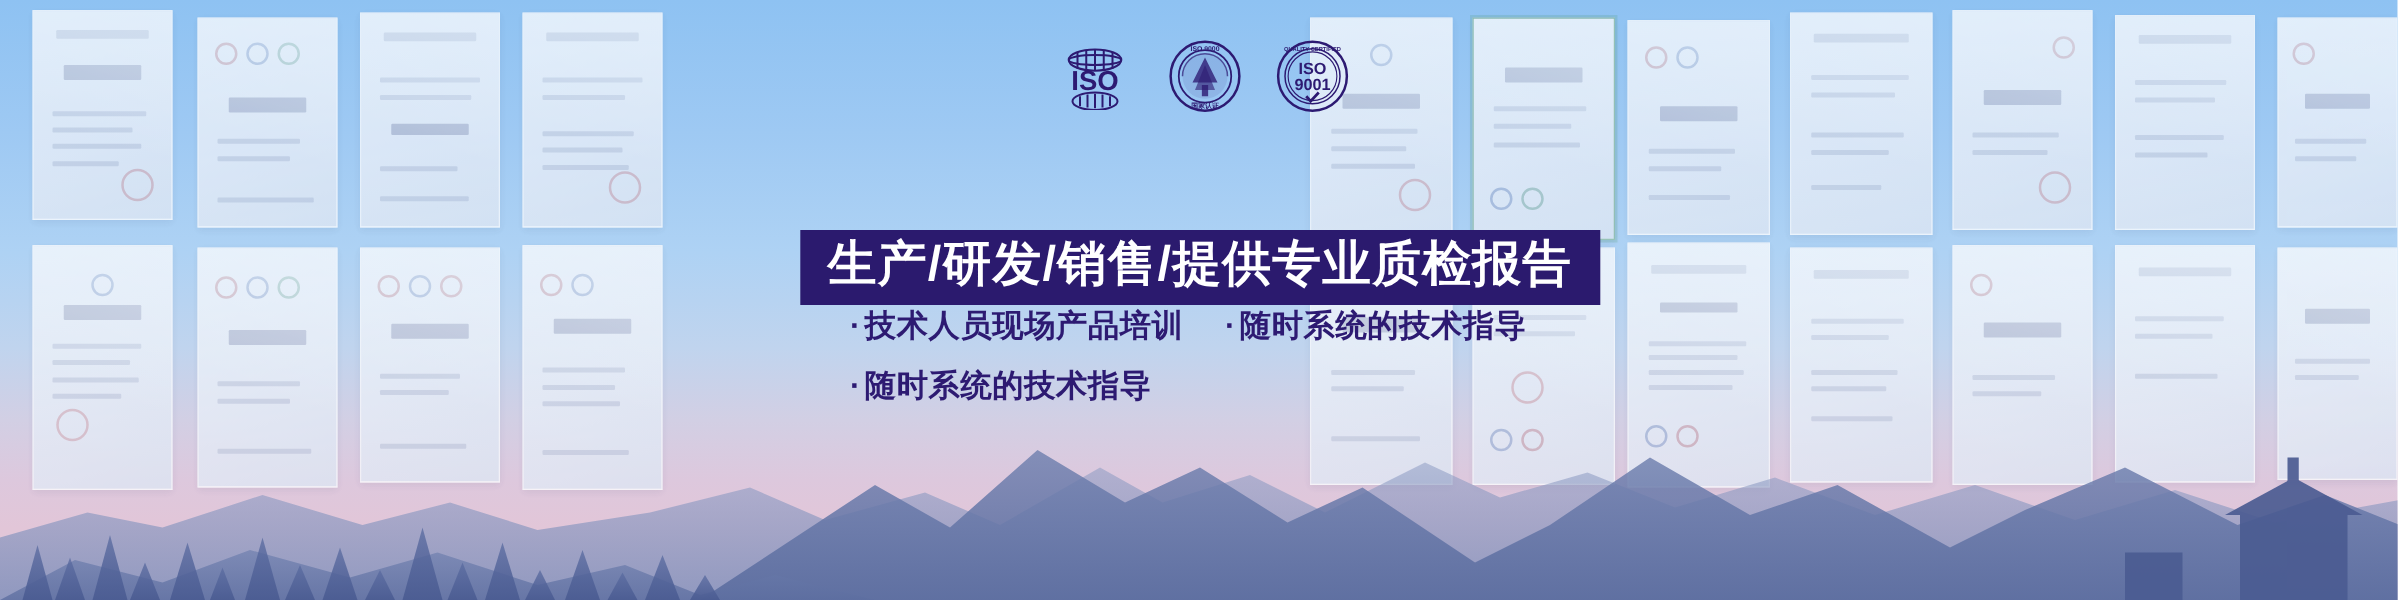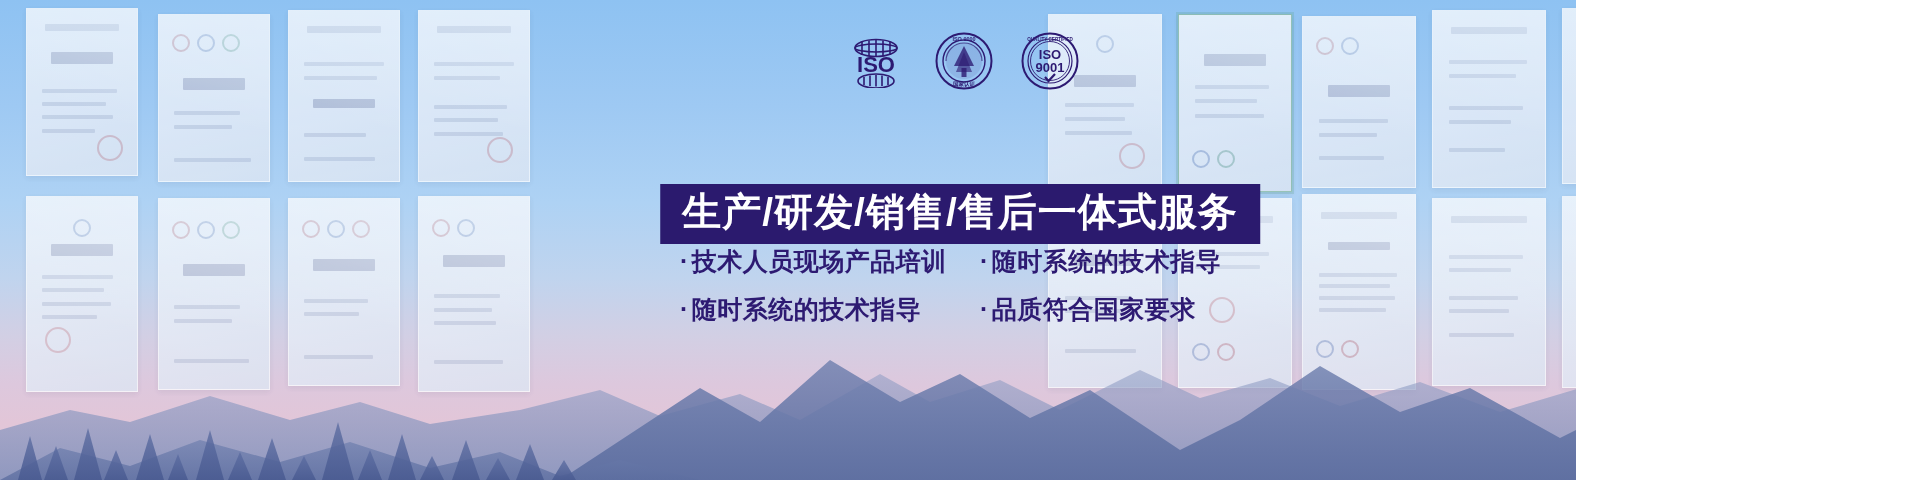--- a/index.html
+++ b/index.html
@@ -3,21 +3,21 @@
 <meta charset="utf-8">
 <title>Banner</title>
 <style>
   * { margin:0; padding:0; box-sizing:border-box; }
   html, body {
     width:1920px; height:480px; overflow:hidden;
     font-family:"Liberation Sans", "DejaVu Sans", sans-serif;
   }
 
   #banner {
-    position:relative; width:1576px; height:480px; overflow:hidden;
+    position:relative; width:1918px; height:480px; overflow:hidden;
     background:
       linear-gradient(180deg,
         #8ec2f2 0%,
         #9ec9f3 22%,
         #aed2f4 42%,
         #c0d4ee 58%,
         #d2cfe4 70%,
         #ddc8dd 80%,
         #e2c6d8 88%,
         #dfc8da 100%);
@@ -439,32 +439,29 @@
           <text x="29" y="27" font-size="13">ISO</text>
           <text x="29" y="40" font-size="13">9001</text>
           <text x="29" y="8.5" font-size="4.6">QUALITY CERTIFIED</text>
         </g>
         <path d="M24,45 L27.5,49 L34,42" fill="none" stroke="#2d1a72" stroke-width="2.2"></path>
       </svg>
     </div>
 
 
     <div class="subbar">
-      <div class="subtext">生产/研发/销售/售后一体式服务</div>
+      <div class="subtext">生产/研发/销售/提供专业质检报告</div>
     </div>
 
     <div class="features">
       <div class="fi">
         <span class="dot">·</span><span>技术人员现场产品培训</span>
       </div>
       <div class="fi">
         <span class="dot">·</span><span>随时系统的技术指导</span>
       </div>
       <div class="fi">
         <span class="dot">·</span><span>随时系统的技术指导</span>
       </div>
-      <div class="fi">
-        <span class="dot">·</span><span>品质符合国家要求</span>
-      </div>
     </div>
 
   </div>
 </div>
 
 </body></html>

